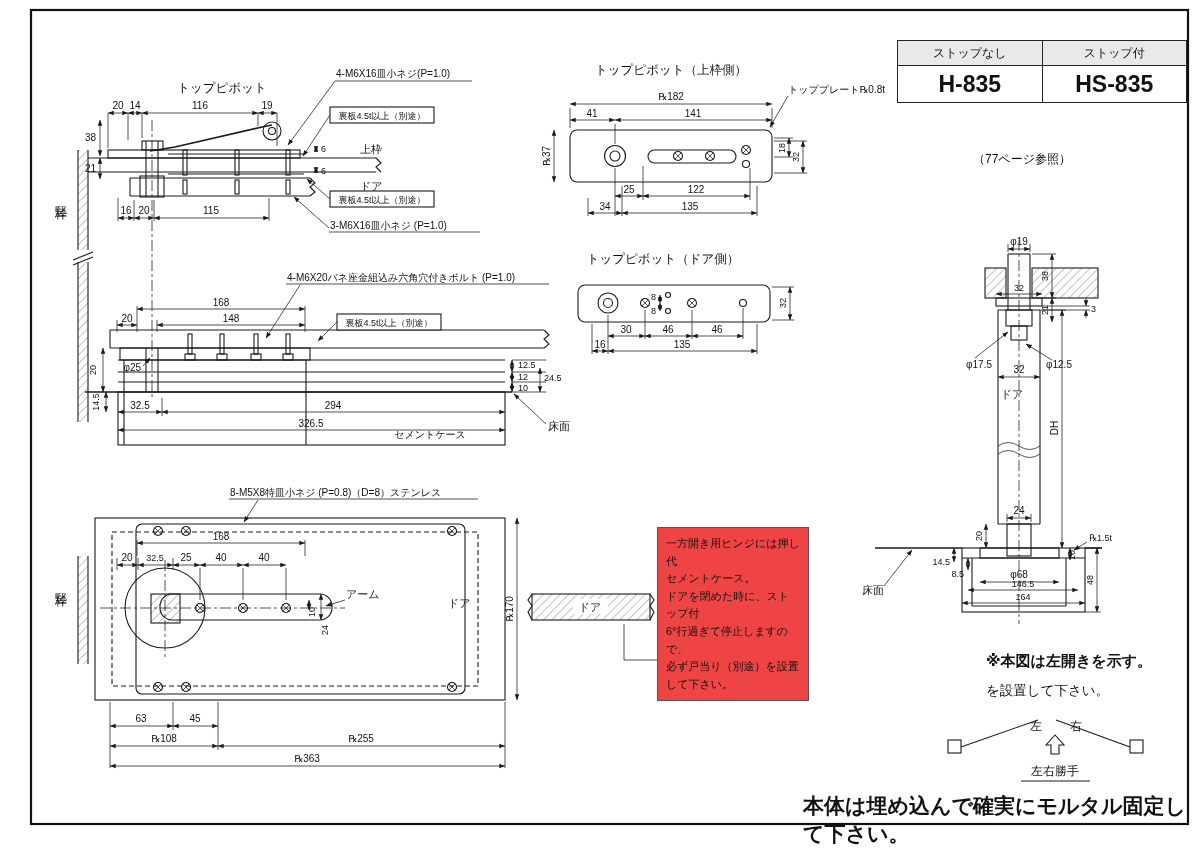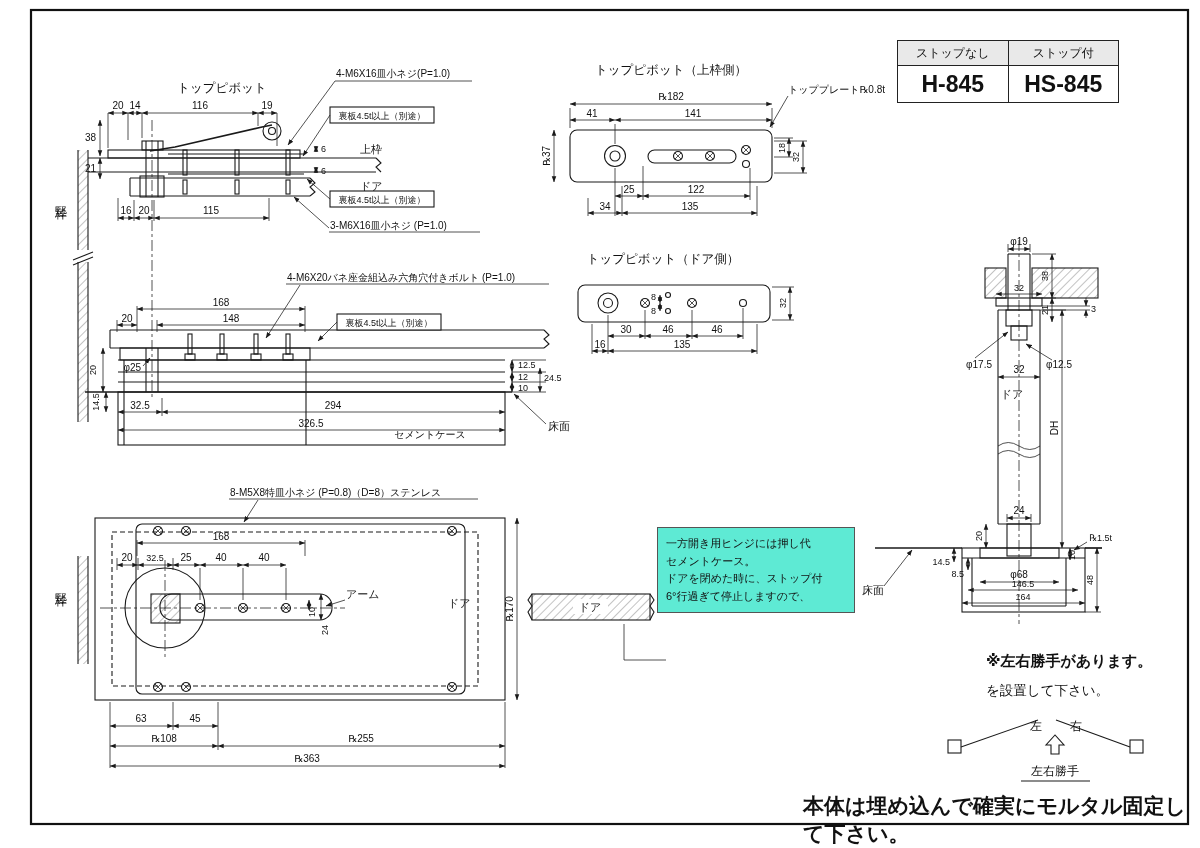--- a/index.html
+++ b/index.html
@@ -10,26 +10,26 @@
   svg text{font-family:"Liberation Sans","DejaVu Sans",sans-serif;fill:#111;font-size:10px}
   svg .t9{font-size:9px}.t10{font-size:10px}.t11{font-size:11px}.t12{font-size:12px}
   svg .ttl{font-size:12.5px}
   .k{stroke:#1a1a1a;stroke-width:1.1;fill:none}
   .k2{stroke:#1a1a1a;stroke-width:1.7;fill:none}
   .d{stroke:#1a1a1a;stroke-width:.75;fill:none}
   .c{stroke:#1a1a1a;stroke-width:.75;fill:none;stroke-dasharray:11 3 3 3}
   .dash{stroke-dasharray:5 3}
   .wh{fill:#fff}
   
-  .spec-table{position:absolute;left:897px;top:40px;width:222px;border-collapse:collapse;table-layout:fixed;background:#fff}
+  .spec-table{position:absolute;left:897px;top:40px;width:290px;border-collapse:collapse;table-layout:fixed;background:#fff}
   .spec-table th{background:#e9e9e9;font-size:12px;font-weight:normal;border:1.4px solid #222;height:25px;text-align:center}
   .spec-table td{font-size:23px;font-weight:bold;text-align:center;border:1.4px solid #222;height:37px}
   .znote{position:absolute;left:881px;top:150px;font-size:12px;line-height:1.55;width:300px}
   .znote .l3{padding-left:92px}
-  .notebox{position:absolute;left:657px;top:527px;width:198px;border:1px solid #555;padding:7px 8px;font-size:11px;line-height:1.6;background:#5eead4}
+  .notebox{position:absolute;left:657px;top:527px;width:152px;border:1px solid #555;padding:7px 8px;font-size:11px;line-height:1.6;background:#ef4444}
   .vert{position:absolute;writing-mode:vertical-rl;font-size:12px;letter-spacing:2px}
   .handed1{position:absolute;left:986px;top:652px;font-size:15px;font-weight:bold}
   .handed2{position:absolute;left:986px;top:682px;font-size:13.5px}
   .mortar{position:absolute;left:803px;top:792px;font-size:21px;font-weight:bold}
 </style>
 </head>
 <body>
 
 <svg class="sheet" width="1200" height="848" viewBox="0 0 1200 848">
   <defs>
@@ -488,35 +488,37 @@
   </g>
 </svg>
 
 <table class="spec-table">
   <tbody>
       <tr>
     <th>ストップなし</th>
     <th>ストップ付</th>
   </tr>
   <tr>
-    <td>H-845</td>
-    <td>HS-845</td>
+    <td>H-835</td>
+    <td>HS-835</td>
   </tr>
 </tbody>
   </table>
 
 <div class="znote">
+  <div class="l3">（77ページ参照）</div>
 </div>
 
 <div class="notebox">
   <div>一方開き用ヒンジには押し代</div>
   <div>セメントケース。</div>
   <div>ドアを閉めた時に、ストップ付</div>
   <div>6°行過ぎて停止しますので、</div>
+  <div>必ず戸当り（別途）を設置して下さい。</div>
 </div>
 
 <div class="vert" style="left:52px;top:196px">竪枠</div>
 <div class="vert" style="left:52px;top:583px">竪枠</div>
 
-<div class="handed1">※左右勝手があります。</div>
+<div class="handed1">※本図は左開きを示す。</div>
 <div class="handed2">を設置して下さい。</div>
 
 <div class="mortar">本体は埋め込んで確実にモルタル固定して下さい。</div>
 
 </body></html>

